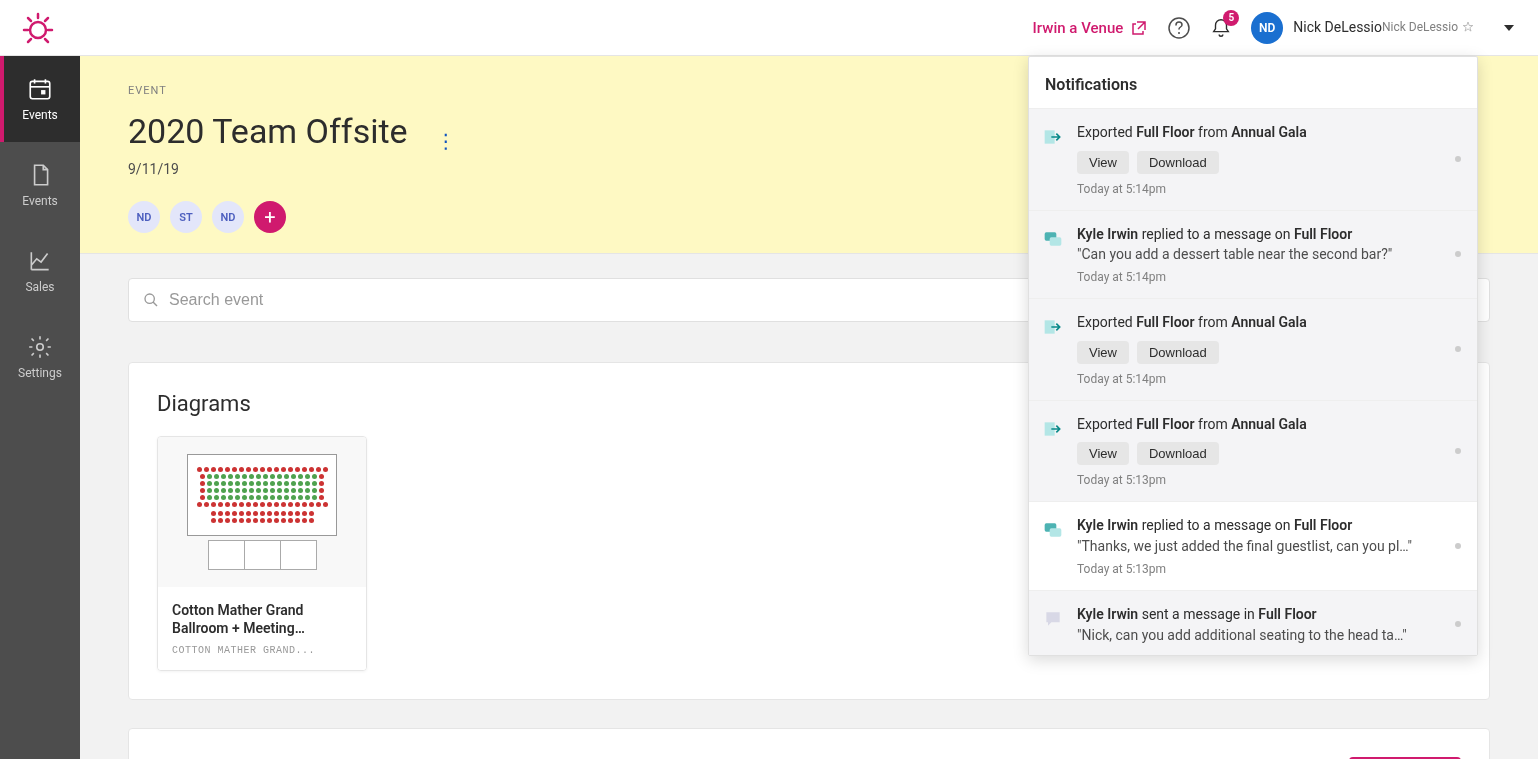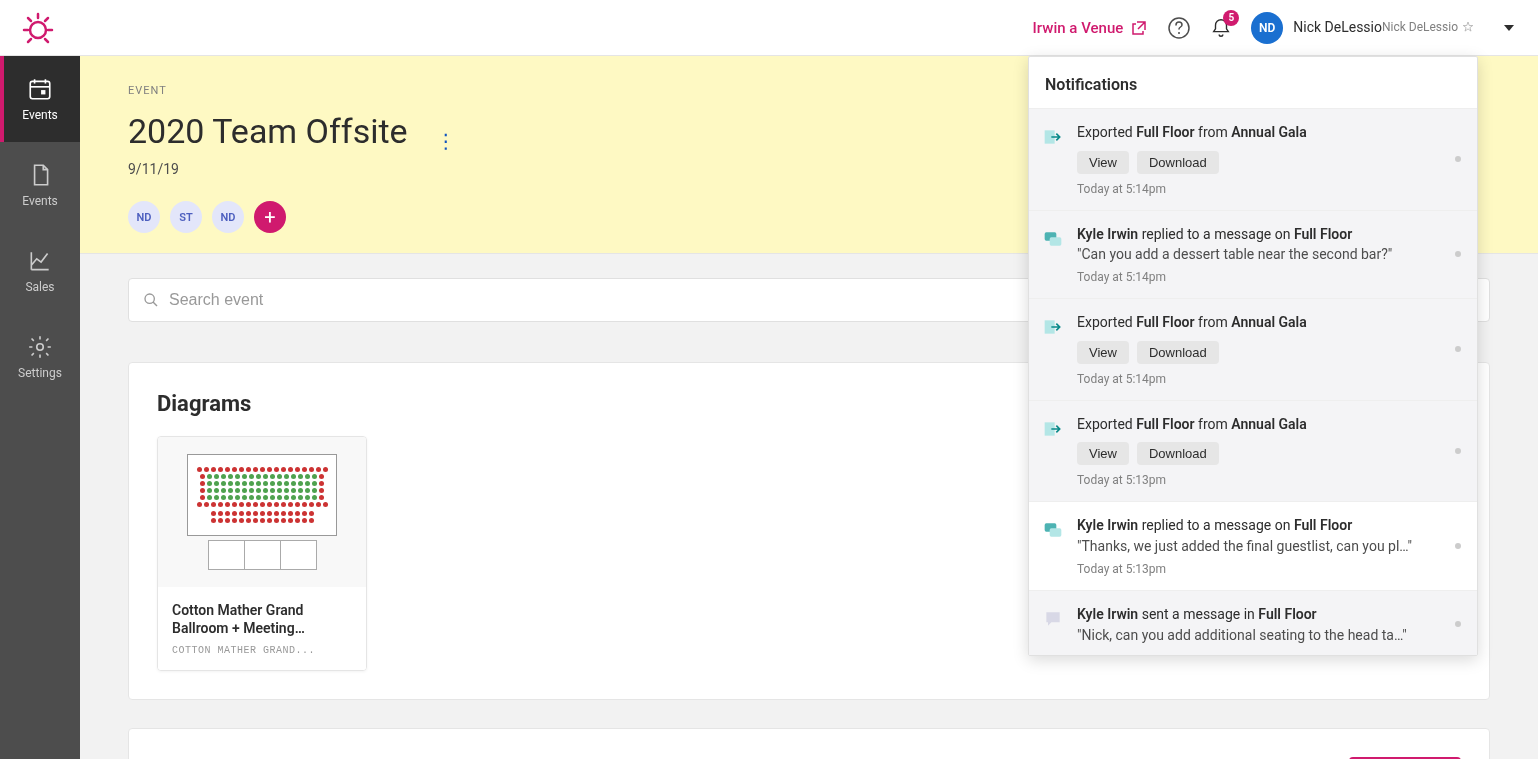--- a/index.html
+++ b/index.html
@@ -218,21 +218,21 @@
 
   .card {
     background: #fff;
     border: 1px solid #e5e5e5;
     border-radius: 4px;
     margin: 28px 48px;
     padding: 28px;
   }
   .card-title {
     font-size: 22px;
-    font-weight: 700;
+    font-weight: 400;
     color: #2d2d2d;
     margin-bottom: 20px;
   }
   .diagram-card {
     width: 210px;
     border: 1px solid #e5e5e5;
     border-radius: 4px;
     overflow: hidden;
     box-shadow: 0 1px 3px rgba(0,0,0,0.05);
   }

